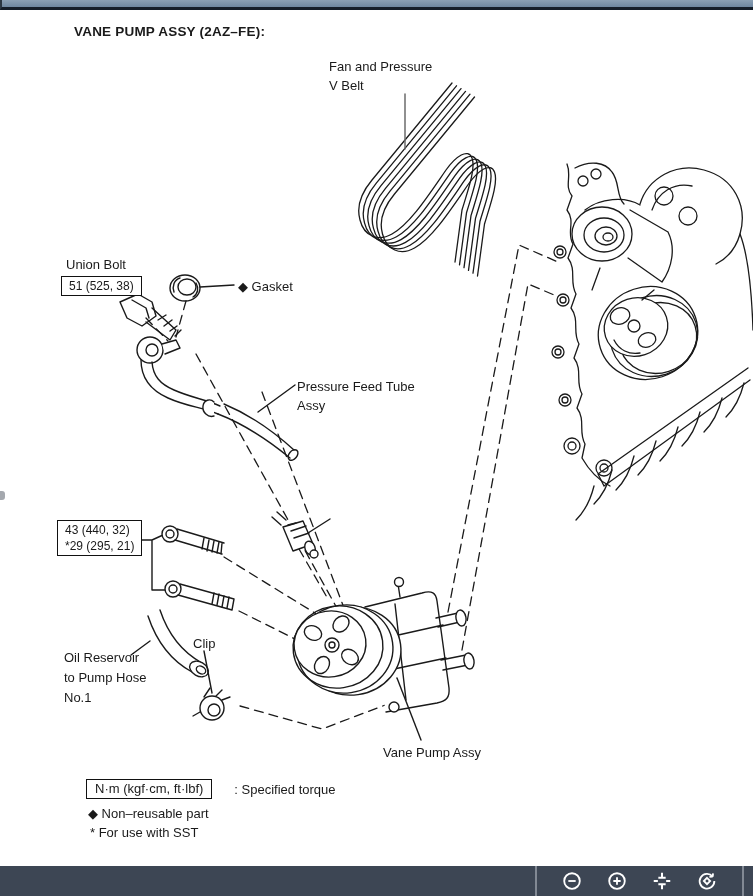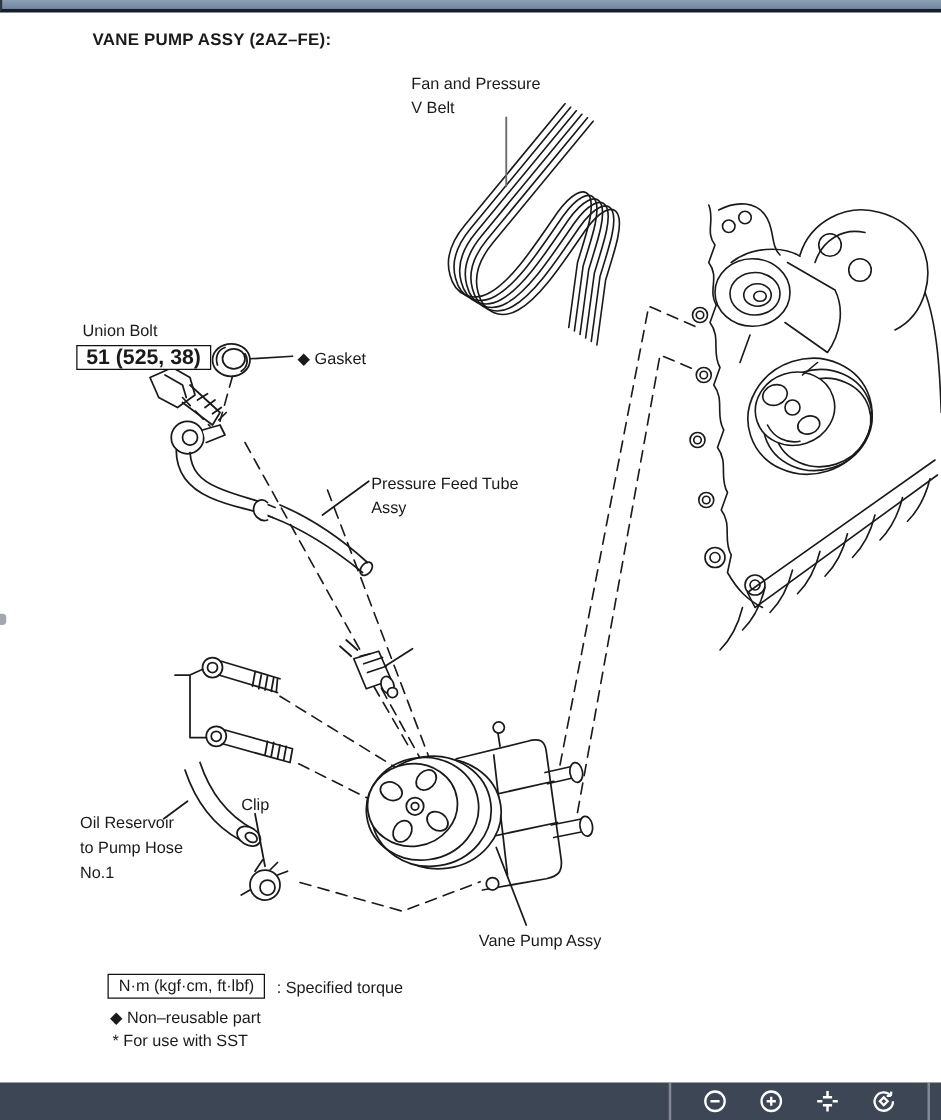--- a/index.html
+++ b/index.html
@@ -17,23 +17,23 @@
     border-bottom:3px solid var(--topbar_border);
     border-left:2px solid #2a3642;box-sizing:border-box;
   }
   .title{
     position:absolute;left:74px;top:24px;font-size:13.5px;font-weight:bold;
     letter-spacing:.2px;white-space:pre;
   }
   .lbl{position:absolute;font-size:13px;line-height:19px;white-space:pre-line;}
   .torque-box{
     position:absolute;border:1.5px solid #111;background:#fff;
-    font-size:17px;font-weight:bold;padding:1px 7px;line-height:16px;white-space:pre-line;
-  }
-  .legend-row{position:absolute;left:86px;top:779px;display:flex;align-items:center;}
+    font-size:12px;font-weight:normal;padding:1px 7px;line-height:16px;white-space:pre-line;
+  }
+  .legend-row{position:absolute;left:86px;top:779px;display:flex;align-items:center;gap:13px;}
   .legend-box{
     border:1.5px solid #111;background:#fff;font-size:13px;padding:1px 8px;line-height:16px;
   }
   .legend-desc{font-size:13px;margin-left:9px;}
   .artwork{position:absolute;left:0;top:0;}
   .edge-artifact{
     position:absolute;left:0;top:491px;width:5px;height:9px;background:#5a616c;
     opacity:.55;border-radius:0 3px 3px 0;
   }
   .toolbar{
@@ -220,20 +220,22 @@
 V Belt</div>
 
   <div class="lbl" style="left:66px;top:255px">Union Bolt</div>
   <div class="torque-box" style="left:61px;top:276px">51 (525, 38)</div>
 
   <div class="lbl" style="left:238px;top:277px">◆ Gasket</div>
 
   <div class="lbl" style="left:297px;top:377px">Pressure Feed Tube
 Assy</div>
 
+  <div class="torque-box" style="left:57px;top:520px">43 (440, 32)
+*29 (295, 21)</div>
 
 
   <div class="lbl" style="left:64px;top:648px;line-height:20px">Oil Reservoir
 to Pump Hose
 No.1</div>
 
   <div class="lbl" style="left:193px;top:634px">Clip</div>
 
   <div class="lbl" style="left:383px;top:743px">Vane Pump Assy</div>
 

